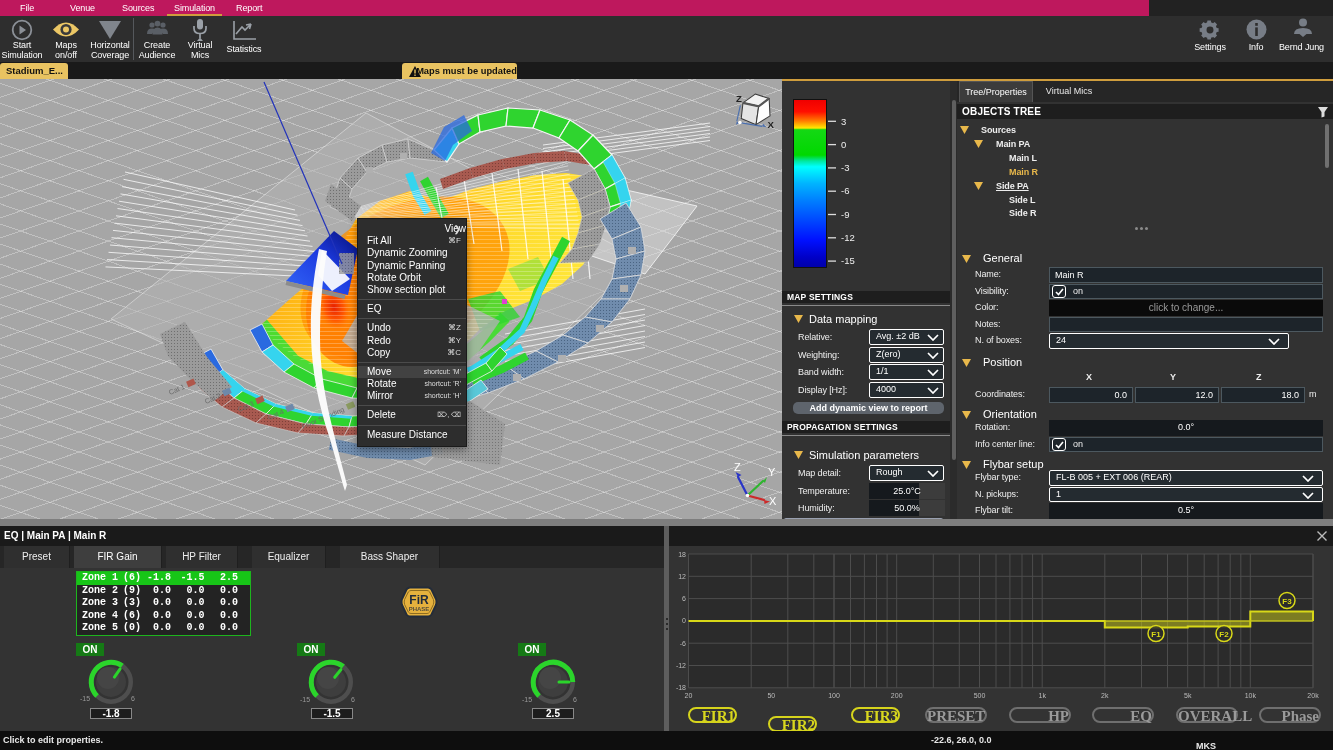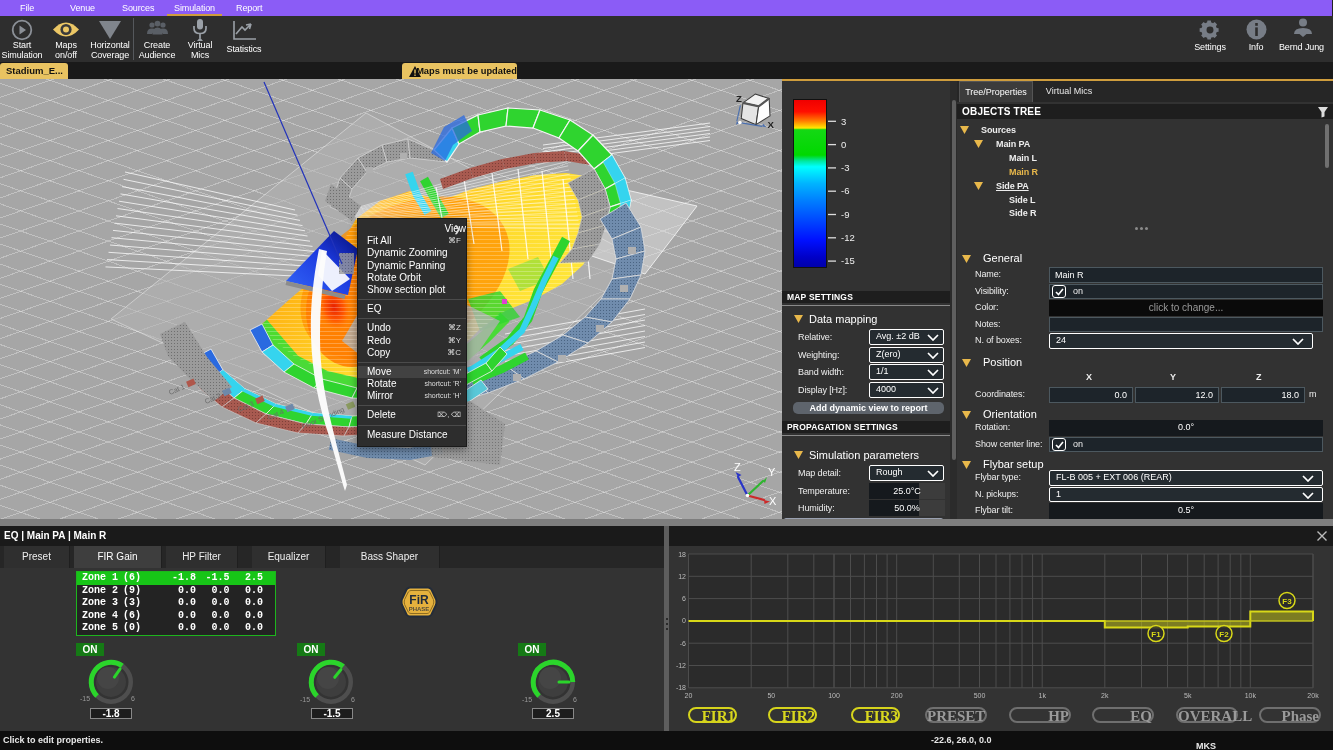--- a/index.html
+++ b/index.html
@@ -2,21 +2,21 @@
 <html><head>
 <meta charset="utf-8">
 <style>
 * { margin:0; padding:0; box-sizing:border-box; }
 html,body { width:1333px; height:750px; overflow:hidden; background:#222; }
 body { font-family:"Liberation Sans", sans-serif; }
 .app { position:relative; width:1333px; height:750px; }
 .abs { position:absolute; }
 
 
-.menubar { left:0; top:0; width:1332px; height:16px; background:#8b5cf6; }
+.menubar { left:0; top:0; width:1149px; height:16px; background:#be185d; }
 .menubar span { position:absolute; top:2.5px; font-size:9px; color:#fff; letter-spacing:-0.1px; }
 .sim-underline { position:absolute; left:167px; top:14px; width:55px; height:2px; background:#cf9d3d; }
 .toolbar { left:0; top:16px; width:1333px; height:46px; background:#2e2e2e; }
 .tbitem { position:absolute; top:0; text-align:center; color:#fff; font-size:9px; line-height:9.5px; letter-spacing:-0.1px; }
 .tbitem .lbl { position:absolute; width:100%; top:25px; }
 .tabrow { left:0; top:62px; width:1333px; height:17px; background:#1a1a1a; }
 .doctab { position:absolute; left:0; top:1px; width:68px; height:16px; background:#e9c361; color:#111; font-size:9.5px; font-weight:bold; padding:2px 0 0 6px; border-radius:3px 3px 0 0; }
 .warnbox { position:absolute; left:402px; top:1px; width:115px; height:16px; background:#e9c361; border-radius:3px 3px 0 0; color:#111; font-size:9.3px; font-weight:bold; line-height:16px; text-align:center; white-space:nowrap; }
 
 
@@ -48,21 +48,21 @@
 .fld { position:absolute; height:15.5px; background:#1d242a; border:1px solid #4c585f; color:#fff; font-size:9px; line-height:14px; padding-left:5px; }
 .fld.num { text-align:right; padding-right:5px; padding-left:0; }
 .cb { position:absolute; width:14px; height:13px; border:1.5px solid #fff; border-radius:3px; background:#1d242a; text-align:center; line-height:9px; }
 
 
 .splitter { left:0; top:519px; width:1333px; height:7px; background:#7e7e7e; }
 .bottompanel { left:0; top:526px; width:1333px; height:205px; background:#333; }
 .statusbar { left:0; top:731px; width:1333px; height:19px; background:#0e0e0e; color:#e8e8e8; font-size:9px; }
 .eqtab { position:absolute; top:20px; height:22px; background:#2f2f2f; border-right:1px solid #1f1f1f; color:#eee; font-size:10px; text-align:center; line-height:22px; }
 .eqtab.act { background:#3e3e3e; color:#fff; }
-.ztable { width:200px; height:64.5px; background:#232323; border:1px solid #1db51d; font-family:"Liberation Mono", monospace; font-size:10px; font-weight:bold; color:#fff;text-decoration:underline; }
+.ztable { width:175px; height:64.5px; background:#232323; border:1px solid #1db51d; font-family:"Liberation Mono", monospace; font-size:10px; font-weight:bold; color:#fff;text-decoration:underline; }
 .zr { position:relative; height:12.5px; line-height:12.7px; }
 .zr.zg { background:#17c517; }
 .zr span { position:absolute; top:0; }
 .zr .c1 { left:5px; } .zr .c2 { left:46px; }
 .zr .c3 { right:79px; } .zr .c4 { right:45.5px; } .zr .c5 { right:12px; }
 .onbtn { position:absolute; top:117px; width:28px; height:13px; background:#157a15; color:#fff; font-size:10px; font-weight:bold; text-align:center; line-height:13px; }
 .klbl { position:absolute; color:#999; font-size:7px; }
 .vbox { position:absolute; top:182px; width:42px; height:11px; background:#1d1d1d; border:1px solid #888; color:#fff; font-size:10px; font-weight:bold; text-align:center; line-height:10px; }
 .fbtn { position:absolute; top:181px; width:49px; height:16px; border-radius:8px; font-size:15px; font-weight:bold; text-align:right; line-height:15px;font-family:Liberation Serif, serif; }
 .fbtn.y { border:2px solid #d6d41c; color:#d9d71e; }
@@ -569,21 +569,21 @@
     <div class="fld" style="left:92px; top:202.5px; width:274px;"></div>
     <div class="cb" style="left:95px; top:204px;"><svg width="9" height="8" viewBox="0 0 9 8">
           <path d="M1 4 L3.5 6.5 L8 1" fill="none" stroke="#fff" stroke-width="1.6"></path>
         </svg></div>
     <div class="rowlbl" style="left:116px; top:204.5px;">on</div>
     <div class="rowlbl" style="left:18px; top:221px;">Color:</div>
     <div class="abs" style="left:92px; top:219px; width:274px; height:15.5px; background:#0a0a0a; color:#999; font-size:10px; text-align:center; line-height:15.5px;">click to change...</div>
     <div class="rowlbl" style="left:18px; top:237.5px;">Notes:</div>
     <div class="fld" style="left:92px; top:235.5px; width:274px;"></div>
     <div class="rowlbl" style="left:18px; top:254px;">N. of boxes:</div>
-    <div class="dd" style="left:92px; top:252px; width:264px; height:15.5px;">
+    <div class="dd" style="left:92px; top:252px; width:240px; height:15.5px;">
         <span class="tx">24</span>
       <svg class="chev" style="right:8px;" viewBox="0 0 12 7">
           <path d="M1 1 L6 6 L11 1" fill="none" stroke="#fff" stroke-width="1.7"></path>
         </svg>
       </div>
 
     <svg class="abs" style="left:5px; top:278px;" width="9" height="8">
         <path d="M0 0 L9 0 L4.5 8 Z" fill="#e8b84b"></path>
       </svg>
     <div class="abs" style="left:26px; top:275px; color:#fff; font-size:11px;">Position</div>
@@ -595,21 +595,21 @@
     <div class="fld num" style="left:178px; top:306px; width:84px;">12.0</div>
     <div class="fld num" style="left:264px; top:306px; width:84px;">18.0</div>
     <div class="rowlbl" style="left:352px; top:308px;">m</div>
 
     <svg class="abs" style="left:5px; top:330px;" width="9" height="8">
         <path d="M0 0 L9 0 L4.5 8 Z" fill="#e8b84b"></path>
       </svg>
     <div class="abs" style="left:26px; top:327px; color:#fff; font-size:11px;">Orientation</div>
     <div class="rowlbl" style="left:18px; top:341px;">Rotation:</div>
     <div class="darkfield" style="left:92px; top:339px; width:274px; height:15.5px; line-height:15.5px;">0.0°</div>
-    <div class="rowlbl" style="left:18px; top:357.5px;">Show center line:</div>
+    <div class="rowlbl" style="left:18px; top:357.5px;">Info center line:</div>
     <div class="fld" style="left:92px; top:355.5px; width:274px;"></div>
     <div class="cb" style="left:95px; top:357px;"><svg width="9" height="8" viewBox="0 0 9 8">
           <path d="M1 4 L3.5 6.5 L8 1" fill="none" stroke="#fff" stroke-width="1.6"></path>
         </svg></div>
     <div class="rowlbl" style="left:116px; top:357.5px;">on</div>
 
     <svg class="abs" style="left:5px; top:380px;" width="9" height="8">
         <path d="M0 0 L9 0 L4.5 8 Z" fill="#e8b84b"></path>
       </svg>
     <div class="abs" style="left:26px; top:377px; color:#fff; font-size:11px;">Flybar setup</div>
@@ -796,21 +796,21 @@
         <line x1="435.8" y1="94.9" x2="644.0" y2="94.9" stroke="#c8c818" stroke-width="1.5" opacity="0.9"></line>
         <circle cx="487" cy="107.5" r="8" fill="rgba(43,43,43,0.85)" stroke="#d8d818" stroke-width="1.5"></circle>
         <text x="487" y="110.5" text-anchor="middle" font-size="8" font-weight="bold" font-family="Liberation Sans" fill="#d8d818">F1</text>
         <circle cx="555" cy="107.5" r="8" fill="rgba(43,43,43,0.85)" stroke="#d8d818" stroke-width="1.5"></circle>
         <text x="555" y="110.5" text-anchor="middle" font-size="8" font-weight="bold" font-family="Liberation Sans" fill="#d8d818">F2</text>
         <circle cx="618" cy="74.5" r="8" fill="rgba(43,43,43,0.85)" stroke="#d8d818" stroke-width="1.5"></circle>
         <text x="618" y="77.5" text-anchor="middle" font-size="8" font-weight="bold" font-family="Liberation Sans" fill="#d8d818">F3</text>
       </svg>
 
     <div class="fbtn y" style="left:688px;">FIR1</div>
-    <div class="fbtn y" style="left:768px;">FIR2</div>
+    <div class="fbtn y" style="left:768px;margin-top:9px;">FIR2</div>
     <div class="fbtn y" style="left:851px;">FIR3</div>
     <div class="fbtn g" style="left:925px; width:62px;">PRESET</div>
     <div class="fbtn g" style="left:1009px; width:62px;">HP</div>
     <div class="fbtn g" style="left:1092px; width:62px;">EQ</div>
     <div class="fbtn g" style="left:1176px; width:62px;">OVERALL</div>
     <div class="fbtn g" style="left:1259px; width:62px;">Phase</div>
   </div>
 
   <div class="abs statusbar">
     <span class="abs" style="left:3px; top:4px; font-weight:bold;">Click to edit properties.</span>

